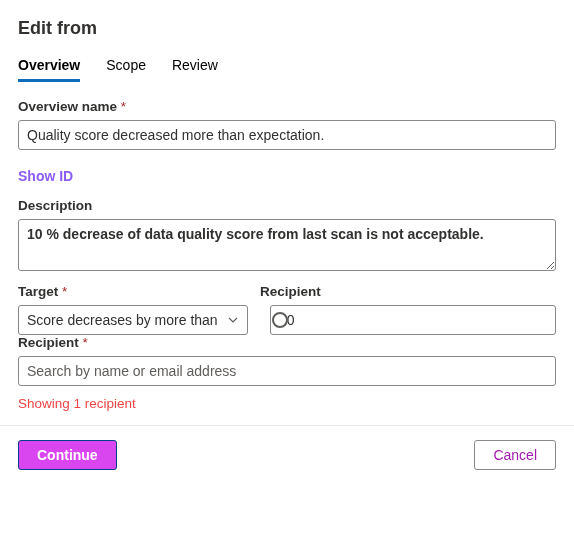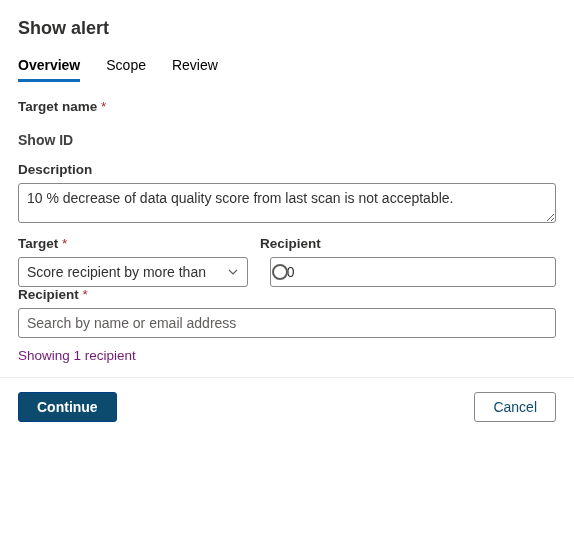--- a/index.html
+++ b/index.html
@@ -51,23 +51,23 @@
     width: 100%;
     border: 1px solid #8a8886;
     border-radius: 3px;
     padding: 6px 8px;
     font-family: inherit;
     font-size: 14px;
     color: #323130;
     background: #fff;
   }
   input[type="text"]::placeholder { color: #605e5c; }
-  textarea { height: 40px; resize: both; }
+  textarea { height: 52px; resize: both; font-weight: bold; }
   .link {
-    color: #404040;
+    color: #8b5cf6;
     font-weight: 600;
     font-size: 14px;
     cursor: pointer;
     margin: 8px 0 14px 0;
     display: inline-block;
   }
   .row { display: flex; gap: 12px; align-items: flex-end; }
   .col-target { flex: 0 0 230px; }
   .col-threshold { flex: 1; }
   .select-box {
@@ -115,79 +115,80 @@
     height: 20px;
     background: #003e8a;
     border-radius: 2px;
     display: flex;
     align-items: center;
     justify-content: center;
     cursor: pointer;
   }
   .checkbox svg { display: block; }
   .showing {
-    color: #701a75;
+    color: #ef4444;
     font-size: 13.5px;
     margin-top: 8px;
     margin-bottom: 14px;
   }
   .footer {
     border-top: 1px solid #edebe9;
     padding: 14px 18px;
     display: flex;
     justify-content: space-between;
     align-items: center;
   }
   .btn {
     padding: 6px 18px;
     border-radius: 3px;
     font-size: 14px;
     font-family: inherit;
     cursor: pointer;
   }
   .btn-primary {
-    background: #0c4a6e;
+    background: #d946ef;
     color: #fff;
     border: 1px solid #003e8a;
     font-weight: 600;
   }
   .btn-secondary {
     background: #fff;
-    color: #0c4a6e;
+    color: #a21caf;
     border: 1px solid #8a8886;
   }
 </style>
 </head>
 <body>
 
 <div class="content">
-  <h1>Show alert</h1>
+  <h1>Edit from</h1>
 
   <div class="tabs">
     <div class="tab active">Overview</div>
     <div class="tab">Scope</div>
     <div class="tab">Review</div>
   </div>
 
   <div class="field">
-    <span class="label required">Target name</span>
+    <span class="label required">Overview name</span>
+    <input type="text" value="Quality score decreased more than expectation." style="">
   </div>
 
   <span class="link">Show ID</span>
 
   <div class="field">
     <span class="label">Description</span>
     <textarea style="">10 % decrease of data quality score from last scan is not acceptable.</textarea>
   </div>
 
   <div class="row">
     <div class="col-target">
       <span class="label required">Target</span>
       <div class="select-box">
-        <span>Score recipient by more than</span>
+        <span>Score decreases by more than</span>
         <span class="chevron">
           <svg width="12" height="12" viewBox="0 0 12 12">
               <path d="M2 4 L6 8 L10 4" stroke="#605e5c" stroke-width="1.2" fill="none"></path>
             </svg>
         </span>
       </div>
     </div>
     <div class="col-threshold">
       <span class="label">Recipient</span>
       <div class="threshold-body">

